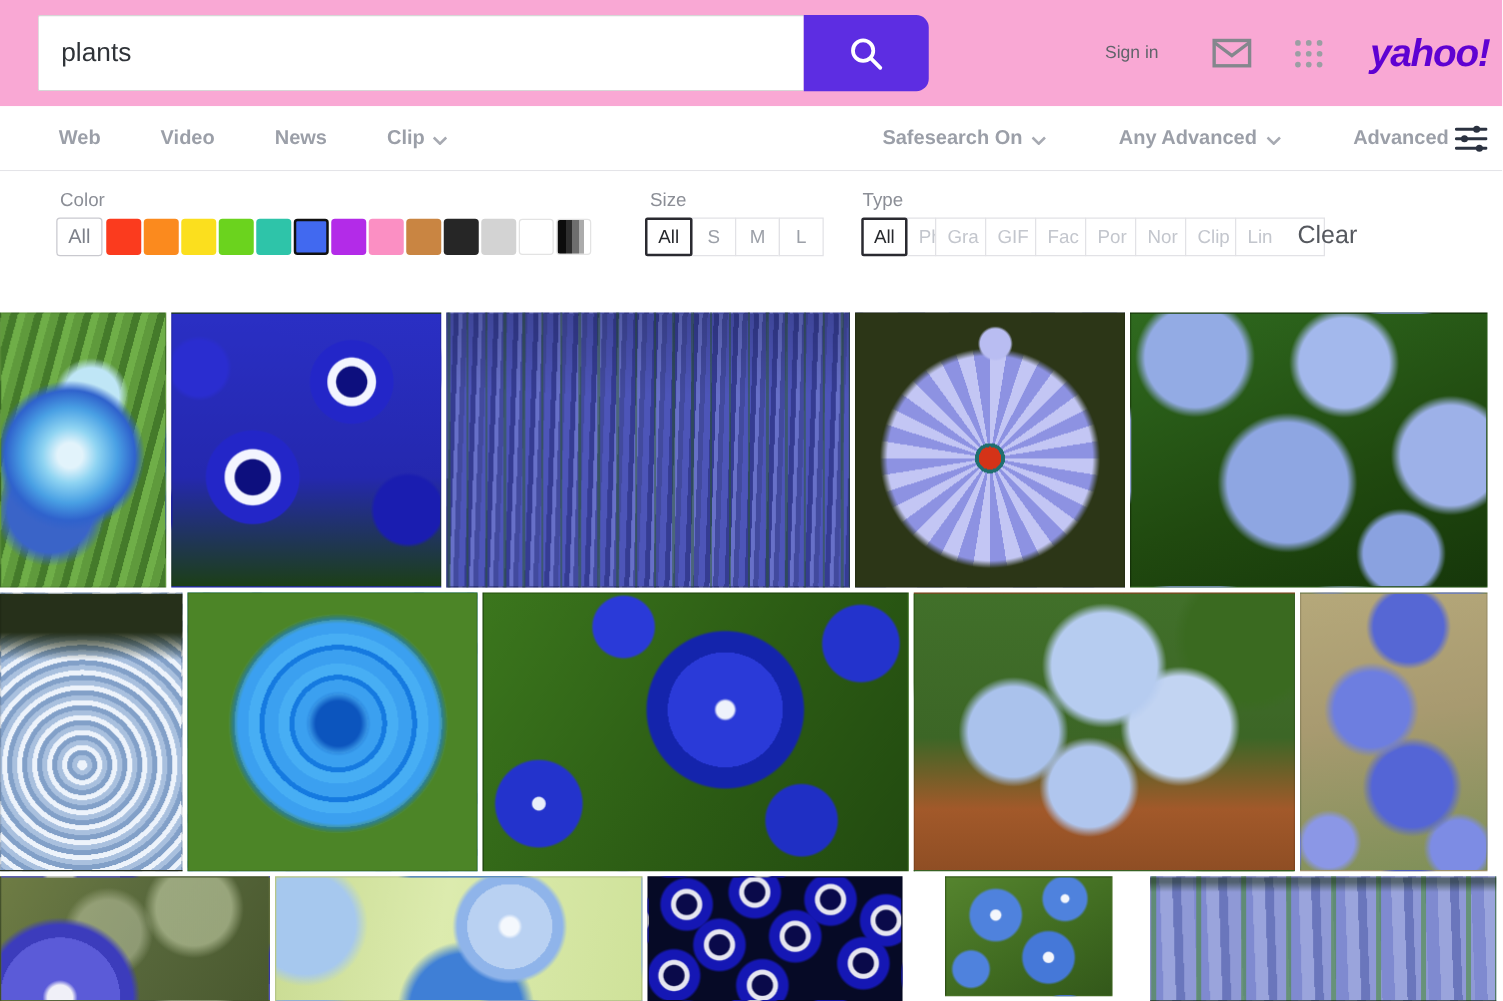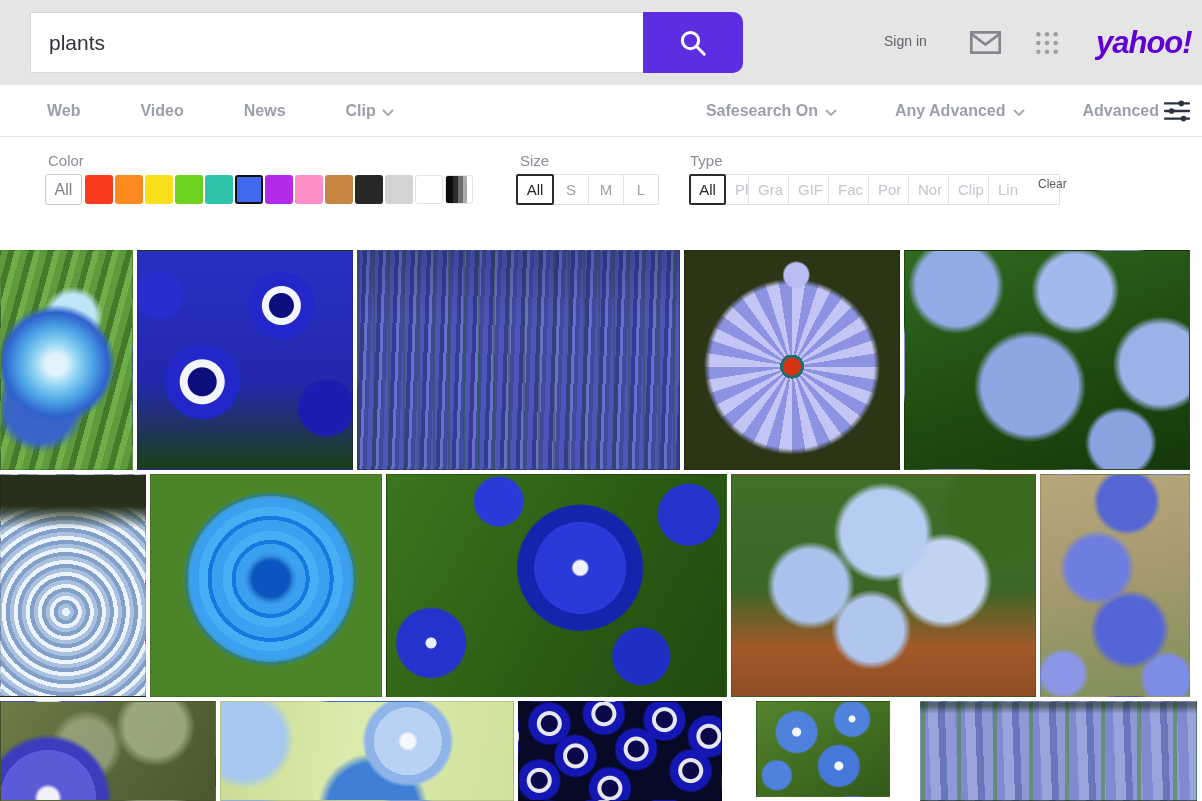--- a/index.html
+++ b/index.html
@@ -1,37 +1,37 @@
 <!DOCTYPE html>
 <html><head>
 <meta charset="utf-8">
 <style>
   * { margin:0; padding:0; box-sizing:border-box; }
   html,body { width:1202px; height:801px; overflow:hidden; background:#fff;
               font-family:"Liberation Sans", sans-serif; }
   .page { position:relative; width:1202px; height:801px; background:#fff; overflow:hidden; }
 
   
-  .topbar { position:absolute; left:0; top:0; width:1202px; height:85px; background:#e5e5e5;padding-left:32px; }
+  .topbar { position:absolute; left:0; top:0; width:1202px; height:85px; background:#f9a8d4;padding-left:32px; }
   .search-input { position:absolute; left:30px; top:12px; width:613px; height:61px;
     border:1px solid #d6d6d6; border-right:none; border-radius:2px 0 0 2px; background:#fff;
     font-family:"Liberation Sans", sans-serif; font-size:21px; color:#2f3338; padding:0 18px; outline:none; }
   .search-btn { position:absolute; left:643px; top:12px; width:100px; height:61px;
     border:none; border-radius:0 10px 10px 0; cursor:pointer;
     display:flex; align-items:center; justify-content:center; }
   .signin { position:absolute; left:884px; top:33px; font-size:14px; color:#61646b; cursor:pointer; }
   .mail-btn { position:absolute; left:969px; top:29px; cursor:pointer; }
   .apps-btn { position:absolute; left:1034px; top:30px; cursor:pointer; }
   .logo { position:absolute; left:1096px; top:25px; font-size:31px; font-weight:800;
     font-style:italic; color:#5f01d2; letter-spacing:-1px; cursor:pointer; }
 
   
   .navbar { position:absolute; left:0; top:85px; width:1202px; height:52px; background:#fff;
     border-bottom:1px solid #e4e4e8; }
-  .nav-left { position:absolute; left:45px; top:0; height:52px; display:flex; align-items:stretch; gap:56px; }
+  .nav-left { position:absolute; left:45px; top:0; height:52px; display:flex; align-items:stretch; gap:44px; }
   .tab { display:flex; align-items:center; gap:6px; font-size:16px; font-weight:700; color:#9b9fa8;
     cursor:pointer; border-bottom:4px solid transparent; padding:4px 2px 0 2px; }
   .tab.active { color:#1b2533; border-bottom-color:#222b40; padding:4px 10px 0 10px; }
   .nav-right { position:absolute; right:12px; top:0; height:52px; display:flex; align-items:center; gap:58px; }
   .nav-opt { display:flex; align-items:center; gap:7px; font-size:16px; font-weight:700; color:#9b9fa8; cursor:pointer; }
   .adv { gap:5px; }
   .chev { color:#a7aab2; margin-top:2px; }
 
   
   .filterbar { position:absolute; left:0; top:137px; width:1202px; height:112px; background:#fff; }
@@ -49,21 +49,21 @@
     background:linear-gradient(90deg,#0c0c0c 0 7px,#2e2e2e 7px 12px,#6e6e6e 12px 17px,#ababab 17px 21px,#fff 21px); }
 
   .group { position:absolute; top:37px; display:flex; }
   .size-group { left:517px; } .type-group { left:690px; }
   .cell { height:31px; border:1px solid #e2e2e6; background:#fff; display:flex; align-items:center;
     justify-content:center; font-size:15px; color:#9ca0a8; margin-left:-1px; cursor:pointer;
     overflow:hidden; white-space:nowrap; }
   .cell.sel { border:2px solid #2a2a30; border-radius:2px; color:#26282c; z-index:2; }
   .cell.trunc { color:#c3c6cd; justify-content:flex-start; padding-left:9px; }
   .clear-btn { position:absolute; left:1038px; top:40px; z-index:3; background:transparent; border:none;
-    font-family:"Liberation Sans", sans-serif; font-size:12px; color:#55585e; cursor:pointer; }
+    font-family:"Liberation Sans", sans-serif; font-size:20px; color:#55585e; cursor:pointer; }
 
   
   .tile { position:absolute; border:1px solid rgba(0,0,0,0.12); cursor:pointer; }
   .t11 { left:0;     top:250px; width:133px; height:220px;
     background:
       radial-gradient(circle 60px at 42% 52%, #e2f3fb 0 10px, #8fd4f2 22px, #49a0e4 38px, #2f62cc 52px, transparent 60px),
       radial-gradient(circle 45px at 30% 72%, #3a64c8 0 34px, transparent 45px),
       radial-gradient(circle 30px at 55% 30%, #bfe6f6 0 22px, transparent 30px),
       repeating-linear-gradient(105deg, #5f9a3c 0 7px, #447a2a 7px 13px, #6fae48 13px 19px); }
   .t12 { left:137px; top:250px; width:216px; height:220px;

